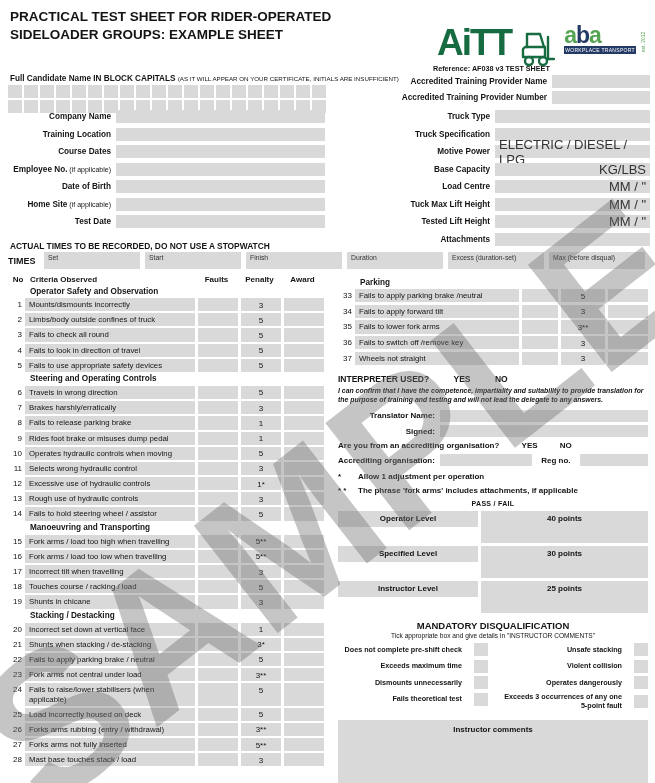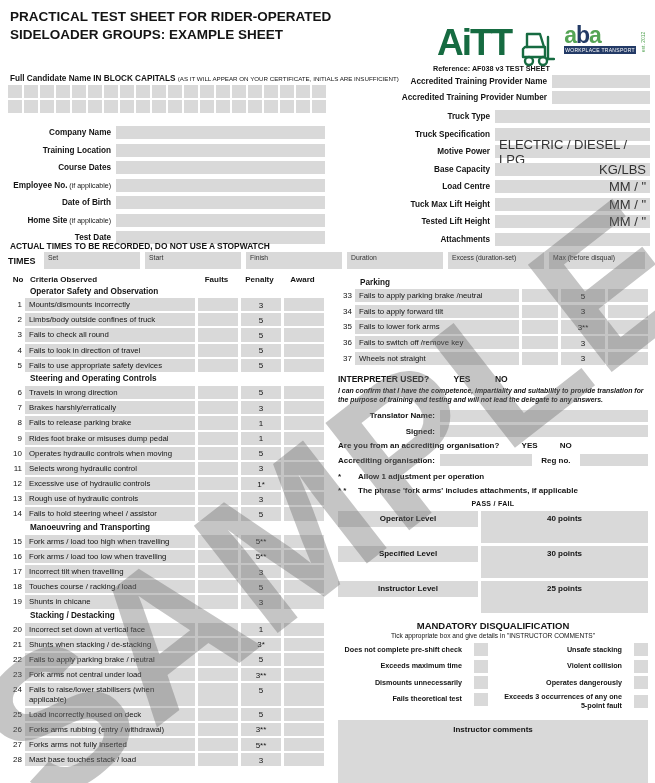--- a/index.html
+++ b/index.html
@@ -31,21 +31,21 @@
 
   
   .cand-label { position:absolute; left:10px; top:74px; font-size:8.2px; white-space:nowrap; }
   .cand-label .b { font-weight:bold; }
   .cand-label .n { font-size:6.2px; }
   .cand-grid { position:absolute; left:8px; top:85px; }
   .cg-row { display:flex; margin-bottom:2px; }
   .cg-cell { width:14px; height:13px; background:var(--box-gray); margin-right:2px; }
 
   
-  .left-fields { position:absolute; left:8px; top:126px; width:317px; }
+  .left-fields { position:absolute; left:8px; top:110px; width:317px; }
   .fld-row { display:flex; align-items:center; margin-bottom:4.5px; }
   .fld-lab { width:108px; text-align:right; font-weight:bold; font-size:8.2px; padding-right:5px; }
   .fld-lab .n { font-weight:normal; font-size:7px; }
   .fld-box { flex:1; height:13px; background:var(--box-gray); }
 
   
   .truck-fields { position:absolute; left:338px; top:110px; width:312px; }
   .tk-row { display:flex; align-items:center; margin-bottom:4.5px; }
   .tk-lab { width:157px; text-align:right; font-weight:bold; font-size:8.2px; padding-right:5px; }
   .tk-box { flex:1; height:13px; background:var(--box-gray); display:flex; align-items:center; padding:0 4px; font-size:13px; color:#333; }

